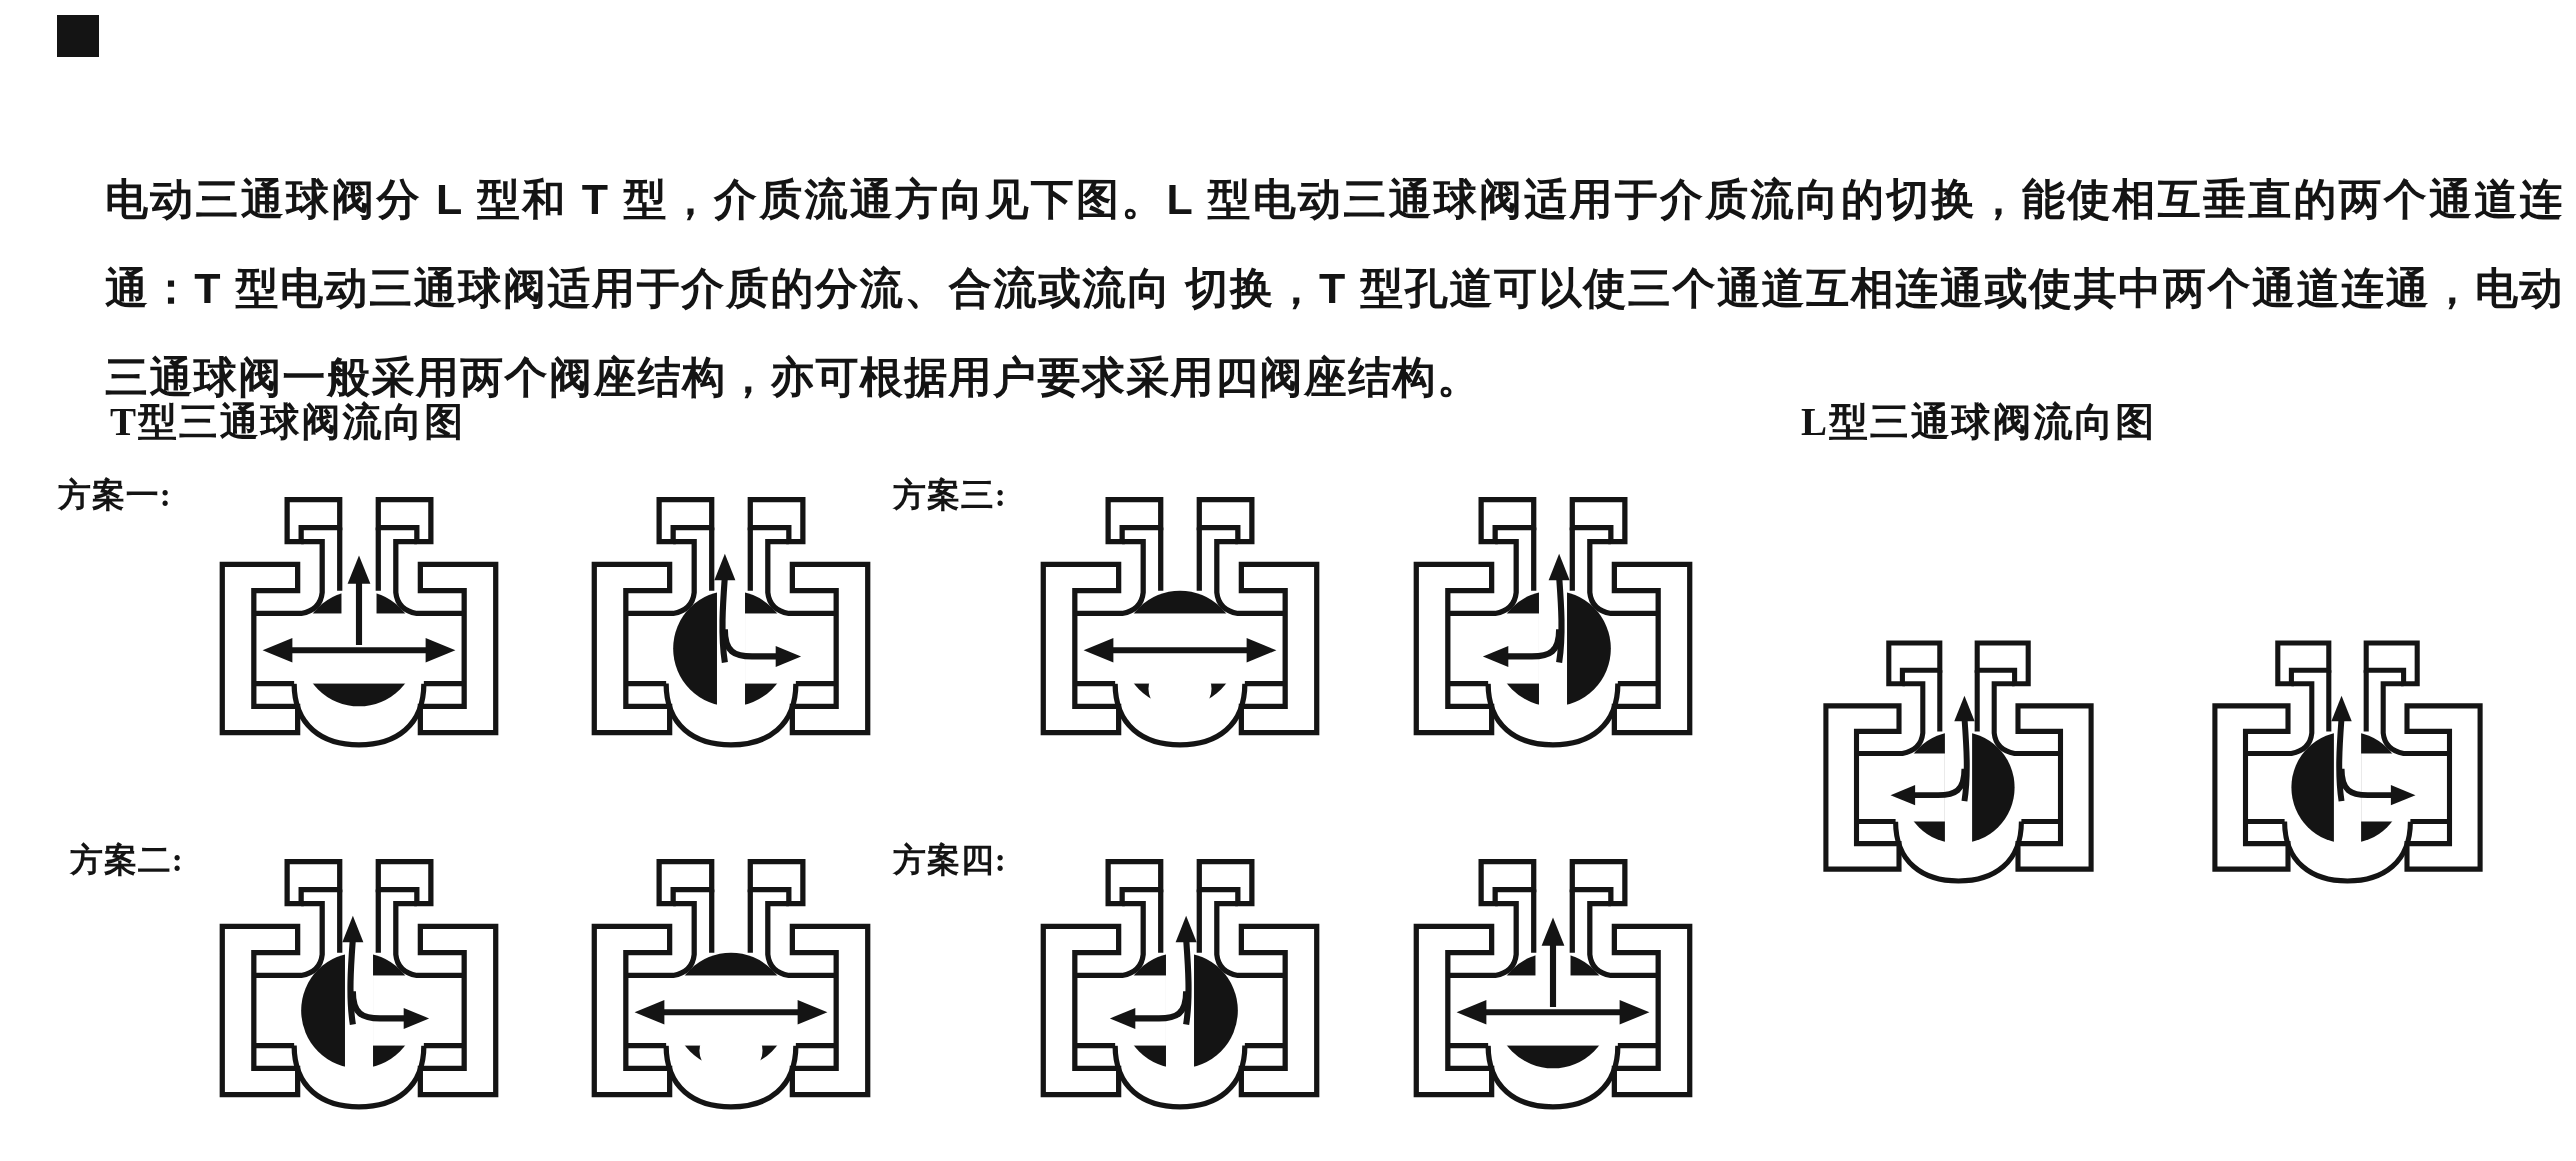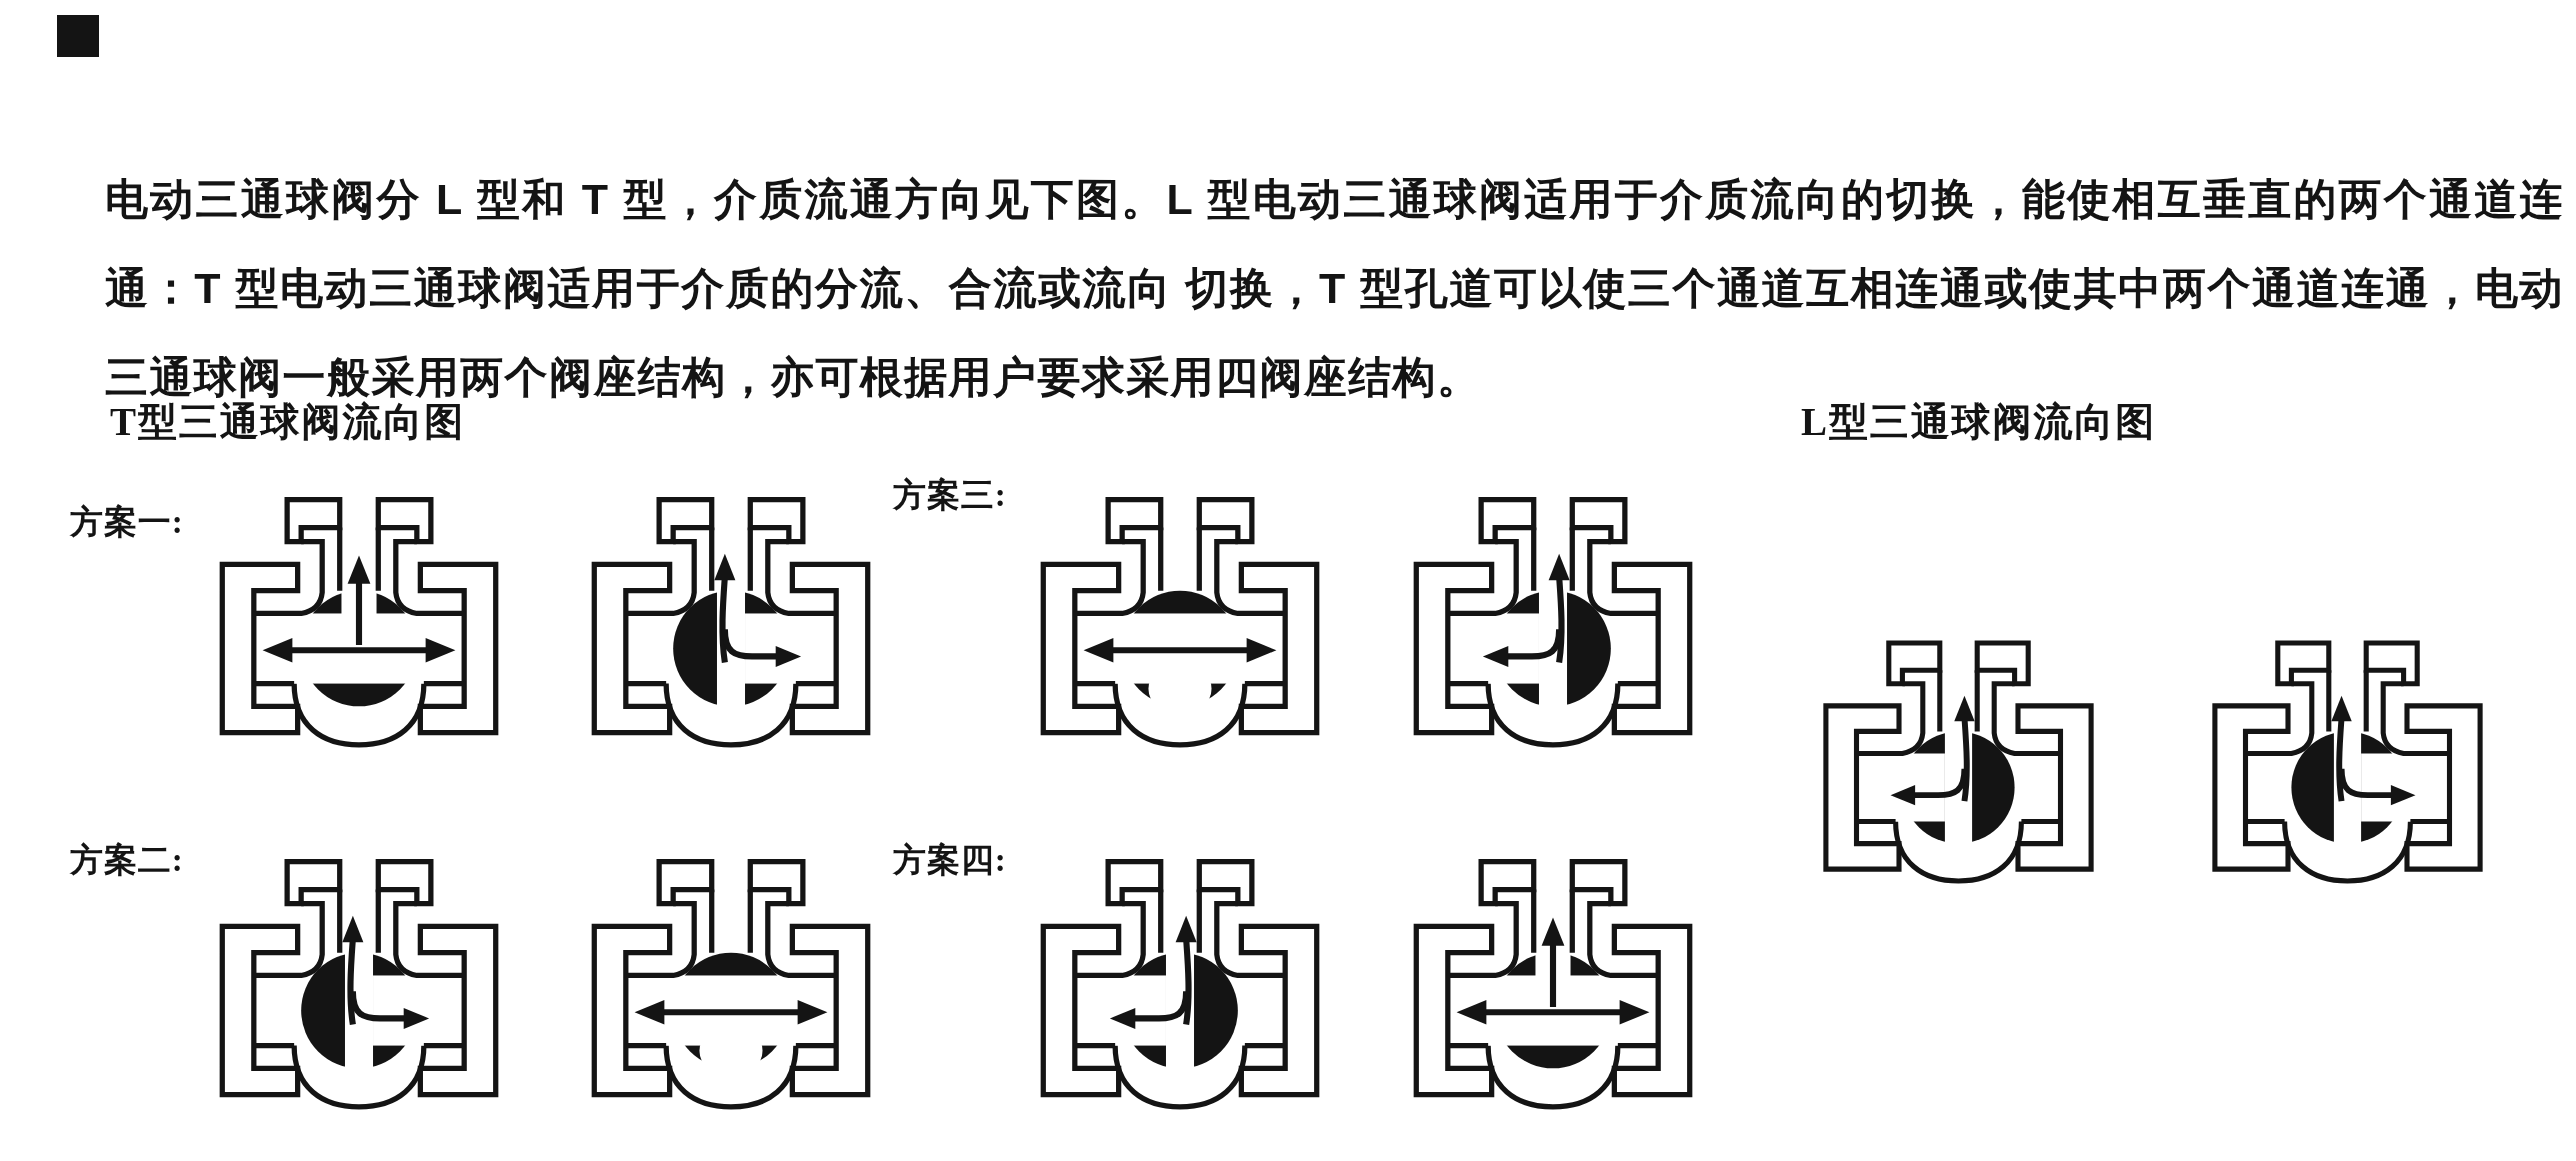--- a/index.html
+++ b/index.html
@@ -24,21 +24,21 @@
     font-family:"Liberation Serif","DejaVu Serif",serif;
     font-size:39px;font-weight:700;letter-spacing:1.9px;white-space:nowrap;
   }
   .t-heading{left:70px;top:395px;margin-left:40px;}
   .l-heading{left:1801px;top:395px;}
   
   .scheme-label{
     font-family:"Liberation Serif","DejaVu Serif",serif;
     font-size:33px;font-weight:700;letter-spacing:0.9px;white-space:nowrap;
   }
-  .lab-s1{left:70px;top:473px;margin-top:27px;}
+  .lab-s1{left:58px;top:473px;}
   .lab-s2{left:70px;top:838px;}
   .lab-s3{left:893px;top:473px;}
   .lab-s4{left:893px;top:838px;}
   
   .valve{width:298px;height:314px;}
   .valve svg{display:block;width:100%;height:auto;}
   .v-s1v1{left:210px;top:482px;}
   .v-s1v2{left:582px;top:482px;}
   .v-s3v1{left:1031px;top:482px;}
   .v-s3v2{left:1404px;top:482px;}

